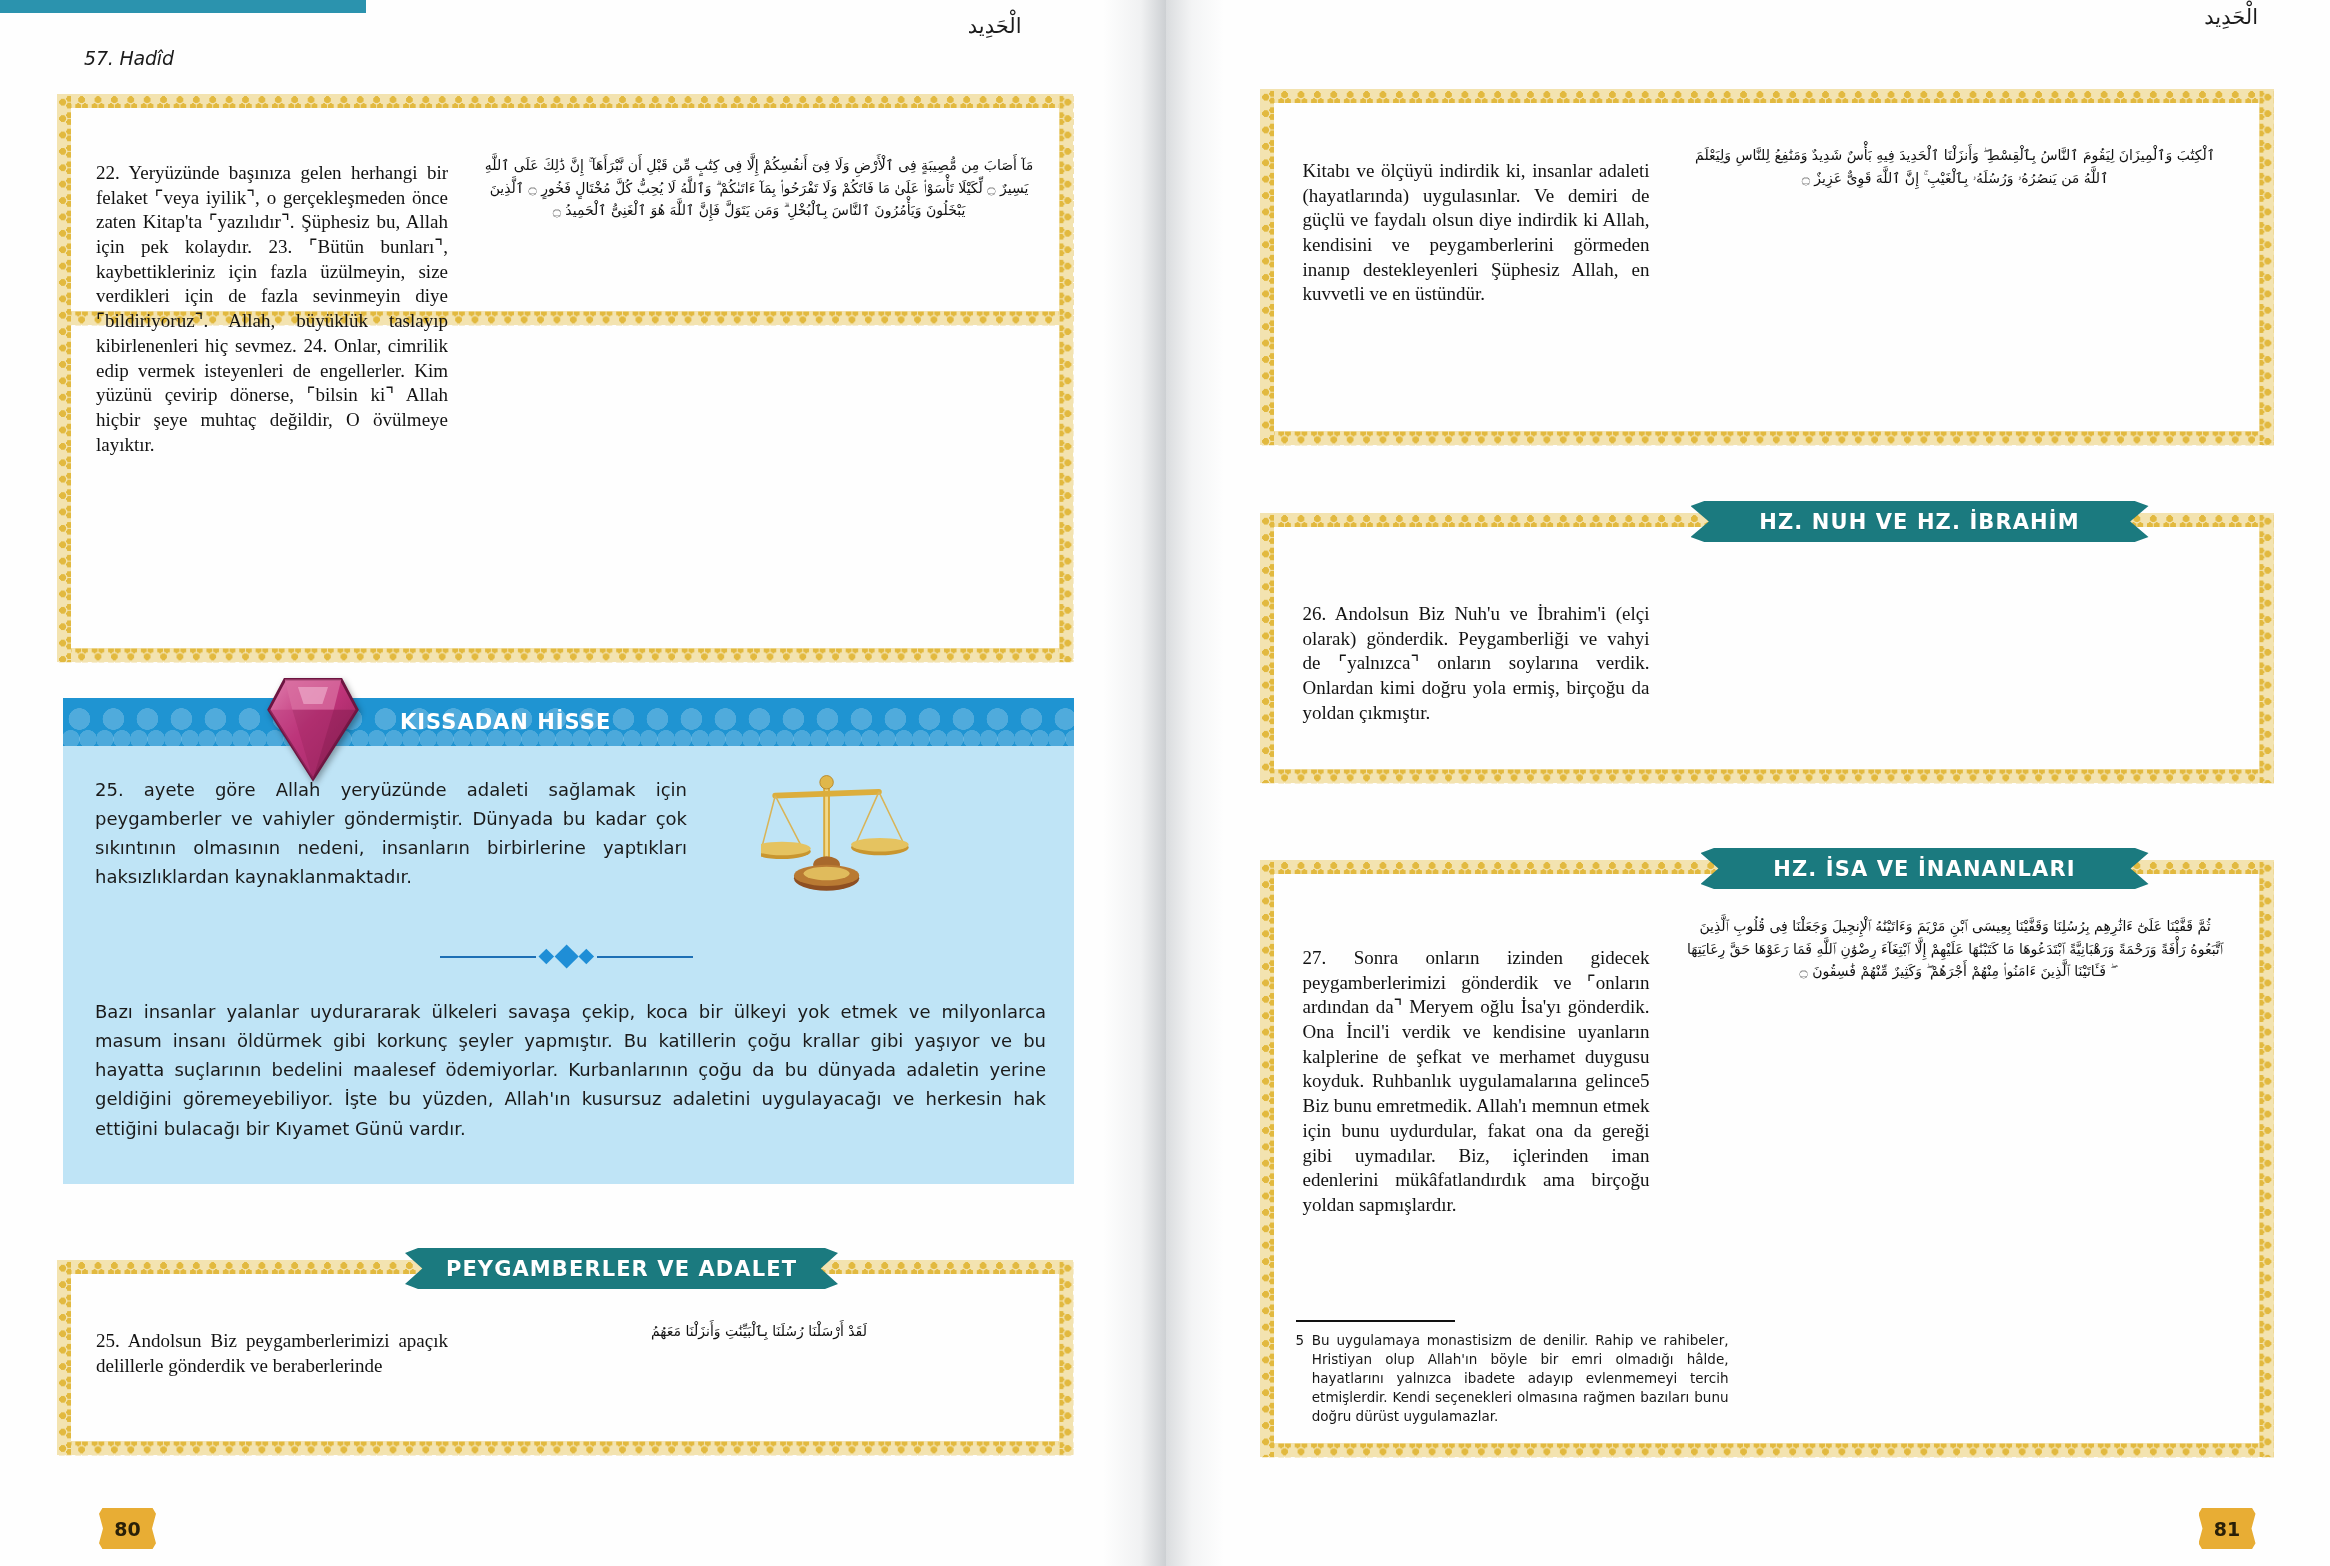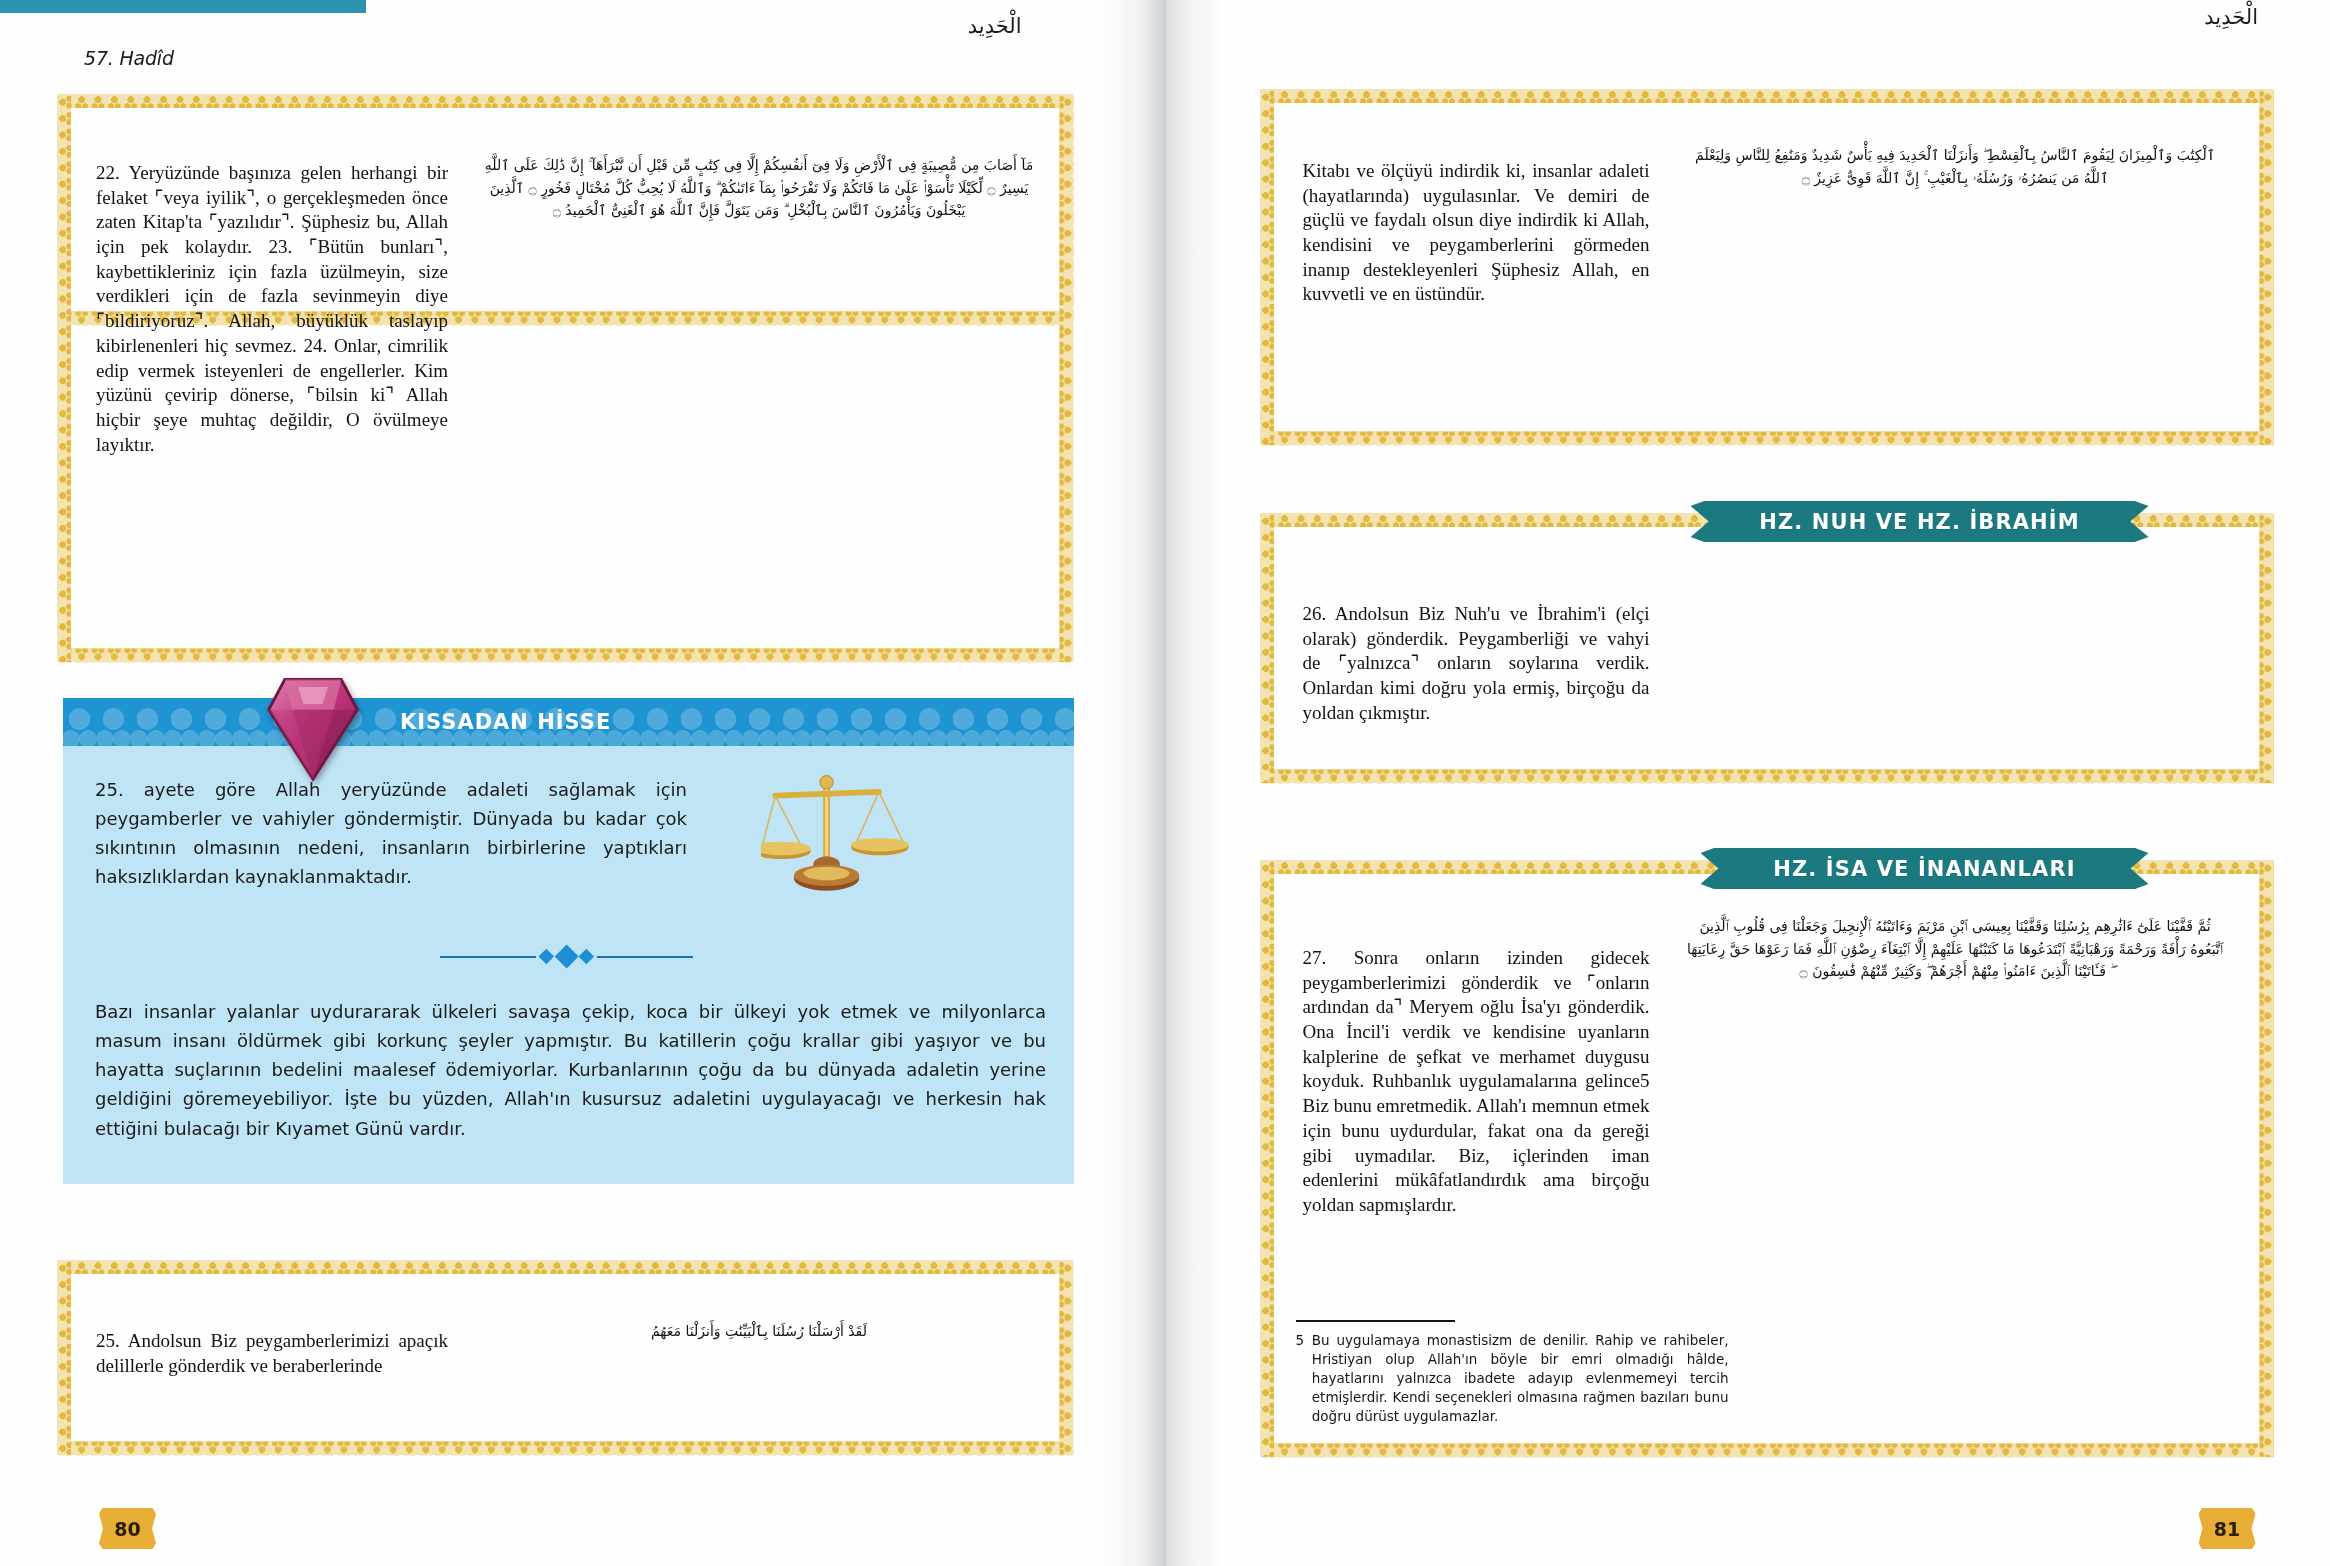--- a/index.html
+++ b/index.html
@@ -328,20 +328,21 @@
         <span class="ln"></span>
         <span class="dm"></span>
         <span class="dm big"></span>
         <span class="dm"></span>
         <span class="ln"></span>
       </div>
 
       <div class="lesson-body" style="top:299px; width:951px;">Bazı insanlar yalanlar uydurararak ülkeleri savaşa çekip, koca bir ülkeyi yok etmek ve milyonlarca masum insanı öldürmek gibi korkunç şeyler yapmıştır. Bu katillerin çoğu krallar gibi yaşıyor ve bu hayatta suçlarının bedelini maalesef ödemiyorlar. Kurbanlarının çoğu da bu dünyada adaletin yerine geldiğini göremeyebiliyor. İşte bu yüzden, Allah'ın kusursuz adaletini uygulayacağı ve herkesin hak ettiğini bulacağı bir Kıyamet Günü vardır.</div>
     </div>
 
+    <div class="banner" style="left:405px; top:1248px; width:433px;">PEYGAMBERLER VE ADALET</div>
 
     <div class="frame" style="left:57px; top:1260px; width:1016px; height:195px;">
       <div class="bar h top"></div>
         <div class="tulips-h" style="top:0;"></div>
       <div class="bar h bottom"></div>
         <div class="tulips-h flip" style="bottom:0;"></div>
       <div class="bar v left"></div>
         <div class="tulips-v" style="left:0;"></div>
       <div class="bar v right"></div>
         <div class="tulips-v flip" style="right:0;"></div>

